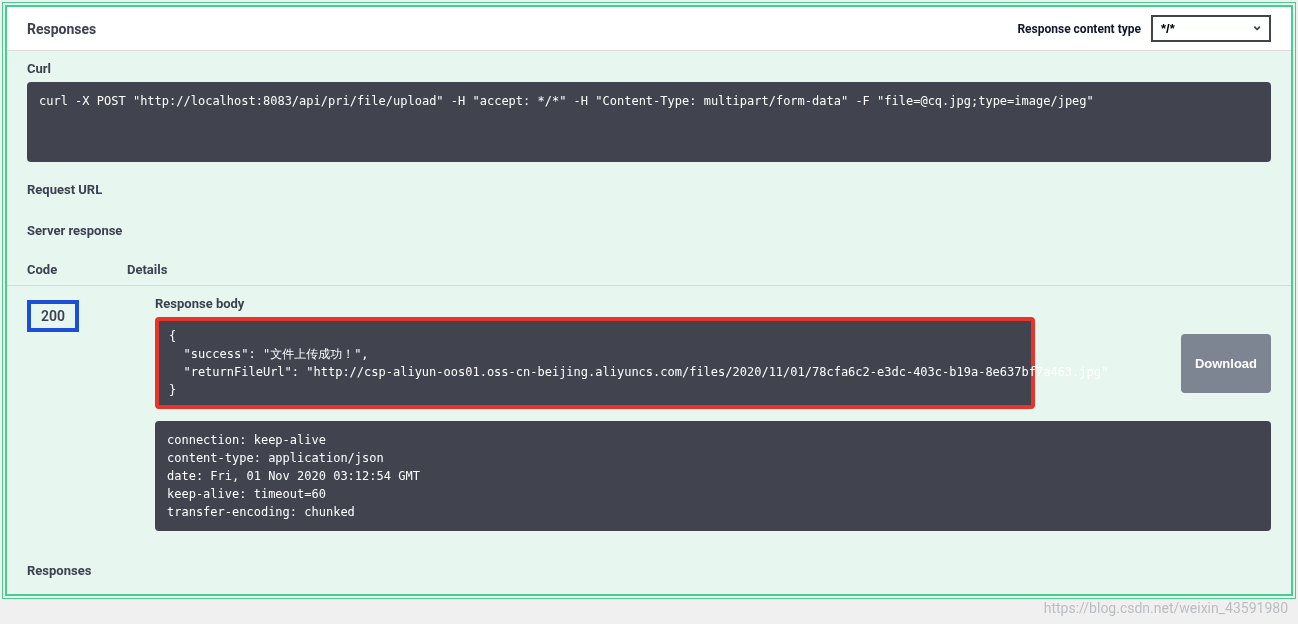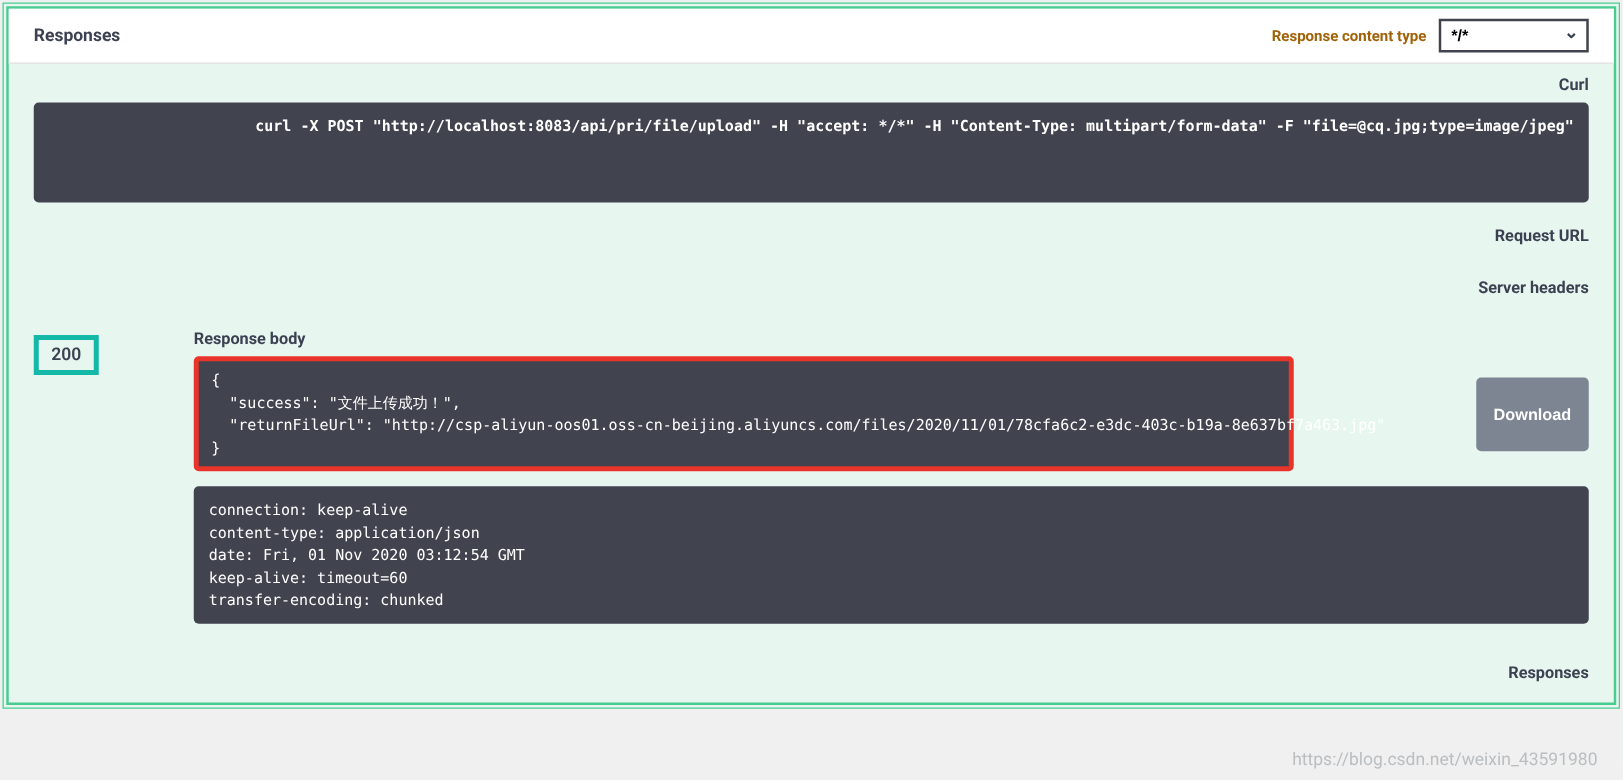--- a/index.html
+++ b/index.html
@@ -33,21 +33,21 @@
       color: #3b4151;
     }
     .content-type-wrap {
       display: flex;
       align-items: center;
       gap: 10px;
     }
     .content-type-label {
       font-size: 12px;
       font-weight: 700;
-      color: #a16207;
+      color: #0f172a;
     }
     .content-type-select {
       border: 2px solid #41444e;
       background: #fff;
       padding: 4px 40px 4px 8px;
       font-size: 13px;
       font-weight: 600;
       appearance: none;
       position: relative;
       min-width: 120px;
@@ -59,42 +59,40 @@
       content: "⌄";
       position: absolute;
       right: 8px;
       top: 2px;
       font-size: 14px;
       pointer-events: none;
       font-weight: bold;
     }
     .section {
       padding: 10px 20px;
-      text-align: right;
     }
     .section-label {
       font-size: 13px;
       font-weight: 700;
       color: #3b4151;
       margin-bottom: 6px;
     }
     .code-block {
       background: #41444e;
       color: #fff;
       padding: 10px 12px;
       border-radius: 4px;
       font-family: "Consolas", "Monaco", monospace;
       font-size: 12px;
       white-space: pre-wrap;
       word-break: break-all;
       line-height: 1.5;
     }
     .code-block.tall {
       min-height: 80px;
-      font-weight: bold;
     }
     .table-header {
       display: flex;
       padding: 8px 20px;
       font-weight: 700;
       font-size: 13px;
       color: #3b4151;
       border-bottom: 1px solid rgba(0,0,0,0.1);
     }
     .col-code { width: 100px; }
@@ -108,21 +106,21 @@
       width: 100px;
       font-weight: 600;
       font-size: 14px;
       color: #3b4151;
       padding-top: 4px;
     }
     .details-cell {
       flex: 1;
     }
     .highlight-red {
-      border: 4px solid #14b8a6;
+      border: 4px solid #1d4ed8;
       display: inline-block;
       padding: 4px 10px;
     }
     .response-body-box {
       flex: 1;
       border: 4px solid #e8342b;
       background: #41444e;
       border-radius: 4px;
       padding: 6px 10px;
       position: relative;
@@ -154,21 +152,21 @@
     .response-body-outer {
       flex: 1;
     }
     .subsection {
       margin-bottom: 12px;
       margin-left: 28px;
     }
     .watermark {
       position: fixed;
       bottom: 8px;
-      right: 20px;
+      right: 10px;
       color: #a4a9ad;
       font-size: 14px;
       opacity: 0.7;
       pointer-events: none;
     }
   </style>
 </head>
 <body>
 
 <div class="container">
@@ -189,23 +187,27 @@
     <div class="section">
       <div class="section-label">Curl</div>
       <div class="code-block tall">curl -X POST "http://localhost:8083/api/pri/file/upload" -H "accept: */*" -H "Content-Type: multipart/form-data" -F "file=@cq.jpg;type=image/jpeg"</div>
     </div>
 
     <div class="section">
       <div class="section-label">Request URL</div>
     </div>
 
     <div class="section">
-      <div class="section-label">Server headers</div>
-    </div>
-
+      <div class="section-label">Server response</div>
+    </div>
+
+    <div class="table-header">
+      <div class="col-code">Code</div>
+      <div class="col-details">Details</div>
+    </div>
 
     <div class="row">
       <div class="code-cell">
         <span class="highlight-red">200</span>
       </div>
       <div class="details-cell">
         <div class="subsection">
           <div class="section-label">Response body</div>
           <div class="response-body-container">
             <div class="response-body-outer">

